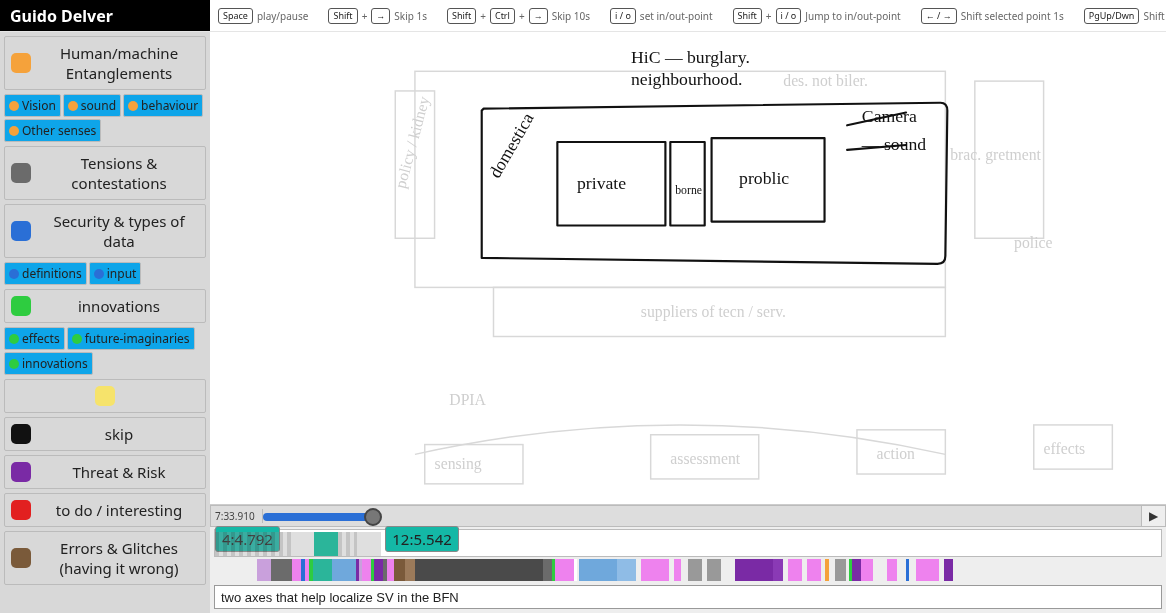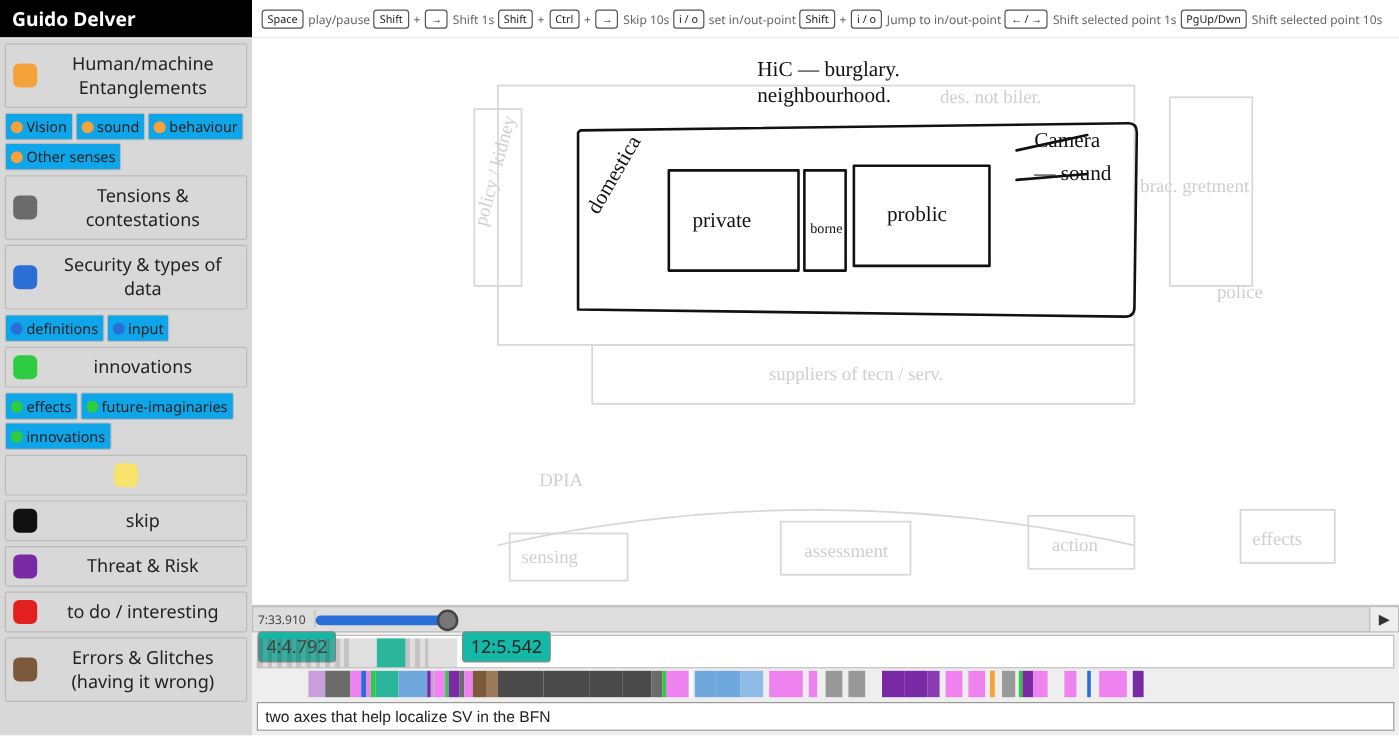--- a/index.html
+++ b/index.html
@@ -2,21 +2,21 @@
 <html><head>
 <meta charset="utf-8">
 <style>
   * { box-sizing: border-box; }
   html, body { margin: 0; padding: 0; font-family: system-ui, -apple-system, "Segoe UI", Roboto, sans-serif; }
   body { width: 1166px; height: 613px; overflow: hidden; background: #fff; display: flex; flex-direction: column; }
 
   
   .topbar { display: flex; height: 32px; align-items: stretch; background: #fff; border-bottom: 1px solid #e5e5e5; }
   .titleblock { background: #000; color: #fff; width: 210px; display: flex; align-items: center; padding: 0 10px; font-weight: 700; font-size: 16px; }
-  .hints { flex: 1; display: flex; align-items: center; gap: 3px; padding: 0 8px; font-size: 10px; color: #444; white-space: nowrap; overflow: hidden; }
+  .hints { flex: 1; display: flex; align-items: center; gap: 20px; padding: 0 8px; font-size: 10px; color: #444; white-space: nowrap; overflow: hidden; }
   .keygroup { display: flex; align-items: center; gap: 4px; }
   .key { border: 1px solid #555; border-radius: 3px; padding: 1px 4px; font-size: 9px; line-height: 12px; color: #222; background: #fff; }
   .hintlabel { color: #666; }
 
   
   .main { flex: 1; display: flex; min-height: 0; }
   .sidebar { width: 210px; background: #d8d8d8; overflow-y: auto; padding: 4px 4px 8px 4px; display: flex; flex-direction: column; gap: 4px; }
   .catbox { background: #d8d8d8; border: 1px solid #bbb; border-radius: 2px; padding: 6px 6px; display: flex; align-items: center; gap: 8px; justify-content: center; text-align: center; font-size: 15px; color: #222; }
   .catbox .swatch { width: 20px; height: 20px; border-radius: 5px; flex-shrink: 0; }
   .catbox .catlabel { flex: 1; }
@@ -59,21 +59,21 @@
   </div>
   <div class="hints" id="hints">
       <span class="keygroup">
         <span class="key">Space</span>
         <span class="hintlabel">play/pause</span>
       </span>
       <span class="keygroup">
         <span class="key">Shift</span>
         <span class="hintlabel">+</span>
         <span class="key">→</span>
-        <span class="hintlabel">Shift 1s</span>
+        <span class="hintlabel">Skip 1s</span>
       </span>
       <span class="keygroup">
         <span class="key">Shift</span>
         <span class="hintlabel">+</span>
         <span class="key">Ctrl</span>
         <span class="hintlabel">+</span>
         <span class="key">→</span>
         <span class="hintlabel">Skip 10s</span>
       </span>
       <span class="keygroup">

